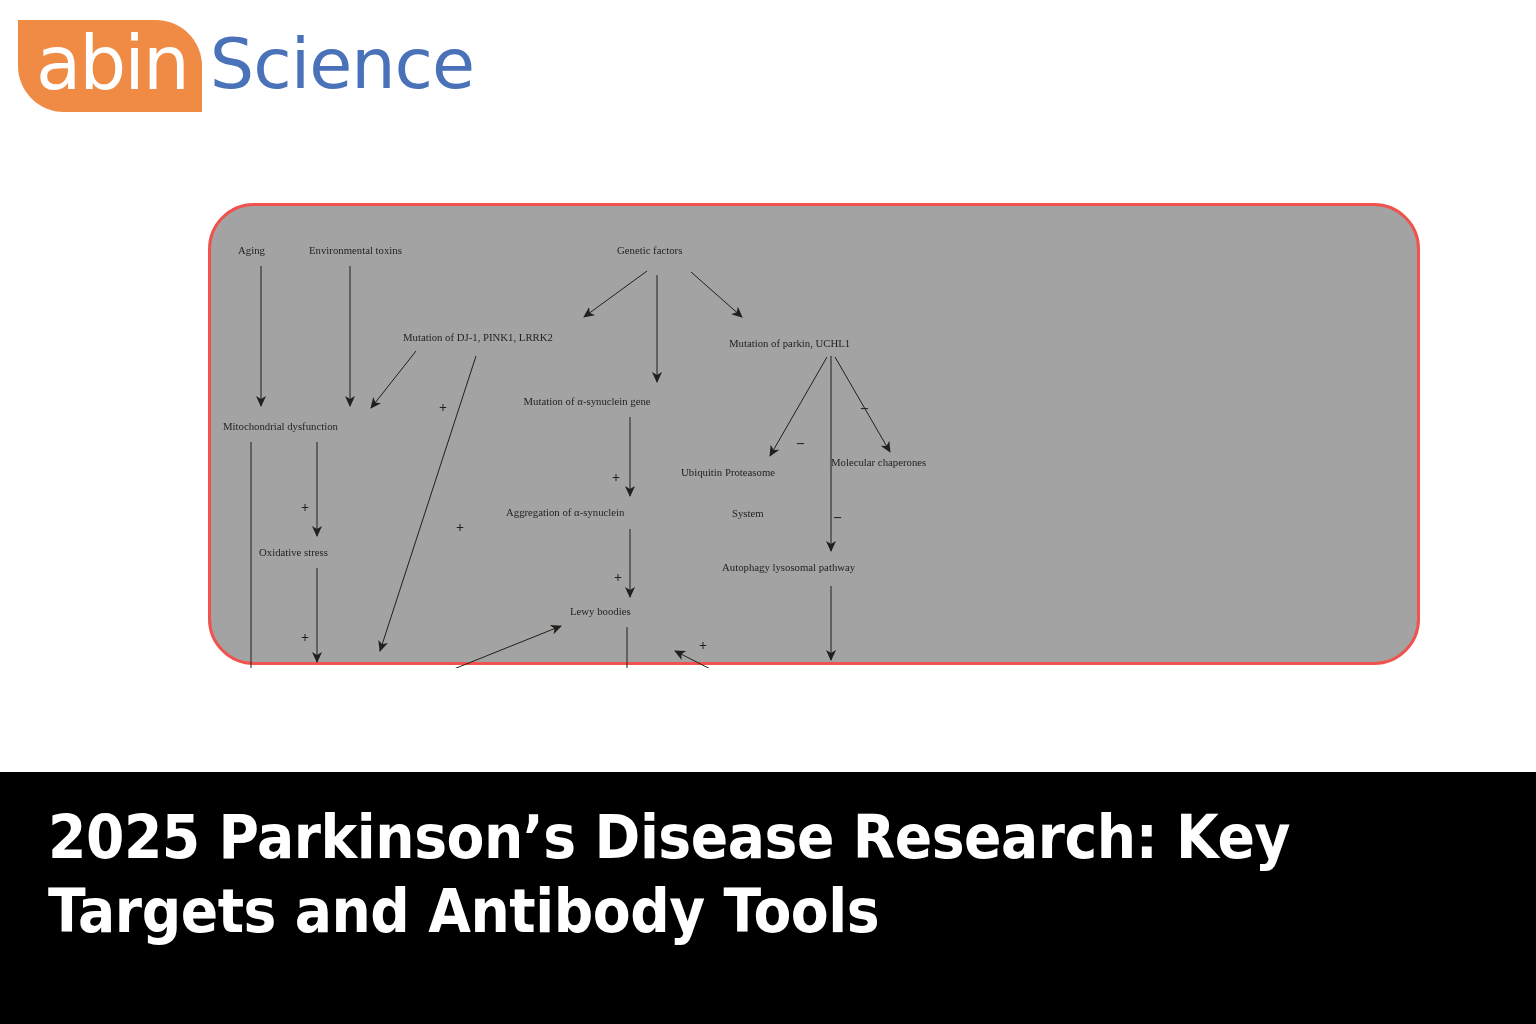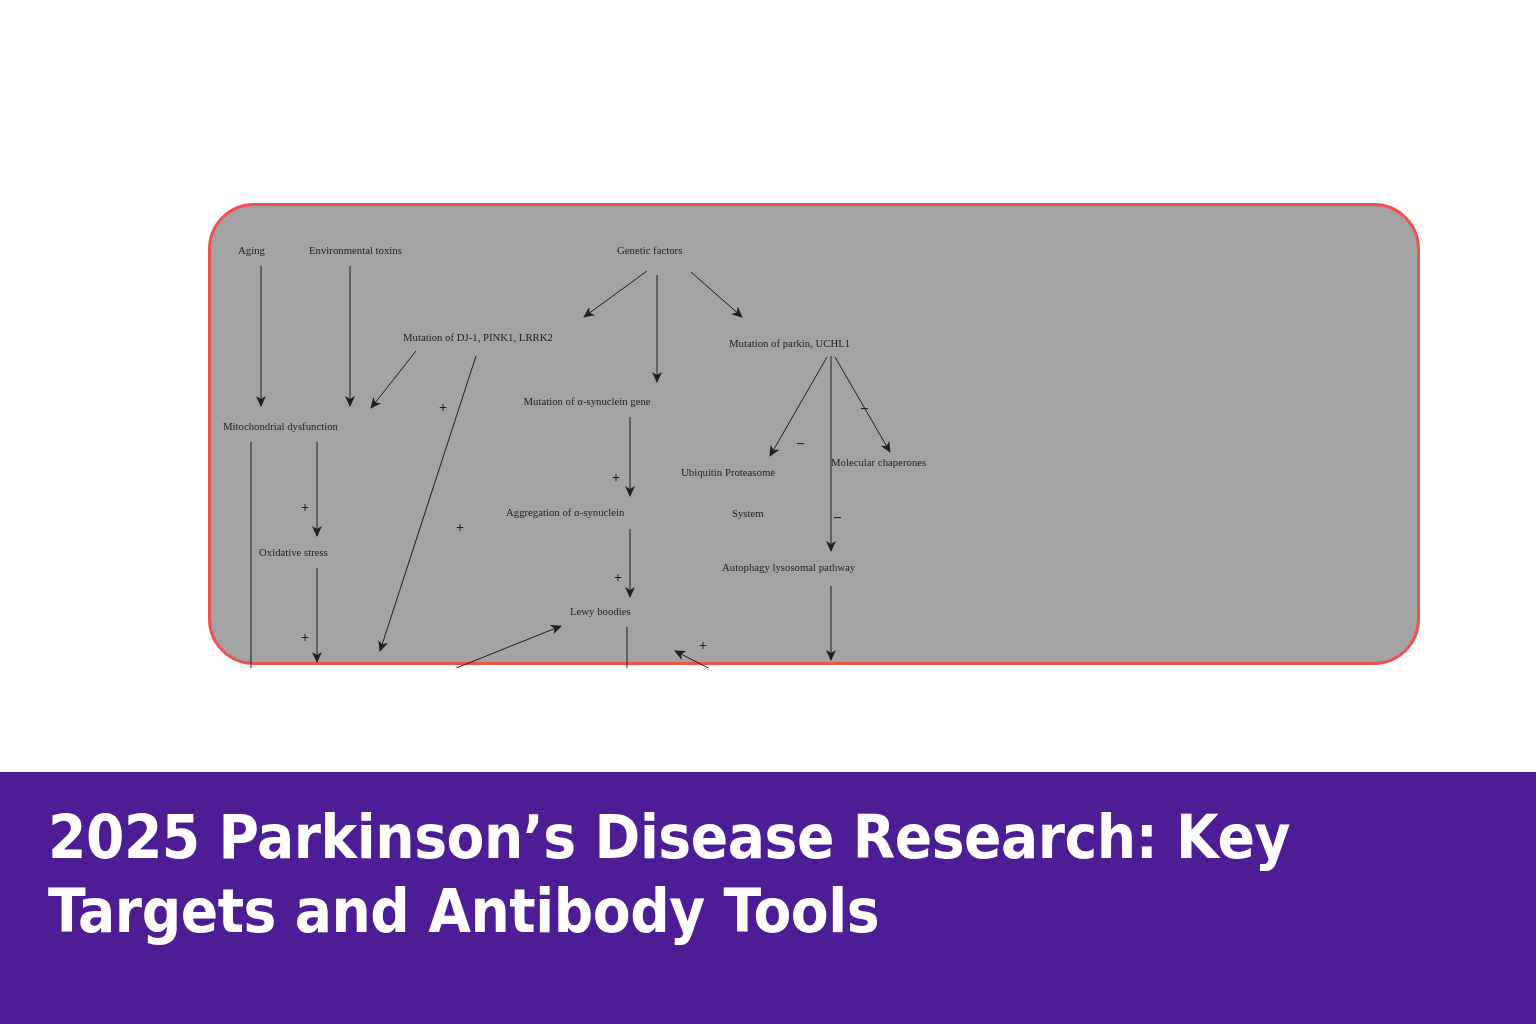--- a/index.html
+++ b/index.html
@@ -94,41 +94,45 @@
     fill: none;
   }
 
   
   #banner {
     position: absolute;
     left: 0;
     top: 772px;
     width: 1536px;
     height: 252px;
-    background: #4c1d95;
+    background: #000000;
   }
   #banner-title {
     position: absolute;
     left: 48px;
     top: 28px;
     width: 1460px;
     color: #ffffff;
     font-family: "DejaVu Sans", sans-serif;
     font-size: 60px;
     font-weight: bold;
     line-height: 74px;
     letter-spacing: -0.5px;
     transform: scaleX(0.92);
     transform-origin: left top;
   }
 </style>
 </head>
 <body>
 
 <div id="logo">
+  <div id="logo-mark">
+    <span id="logo-mark-text">abin</span>
+  </div>
+  <span id="logo-word">Science</span>
 </div>
 
 <div id="figure">
   <svg id="figure-svg" viewBox="0 0 2424 924" preserveAspectRatio="none">
     <defs>
       <marker id="ah" markerWidth="13" markerHeight="13" refX="10" refY="5" orient="auto" markerUnits="strokeWidth">
         <path d="M0,0 L11,5 L0,10 L3,5 Z" fill="#231f1c"></path>
       </marker>
     </defs>
 

